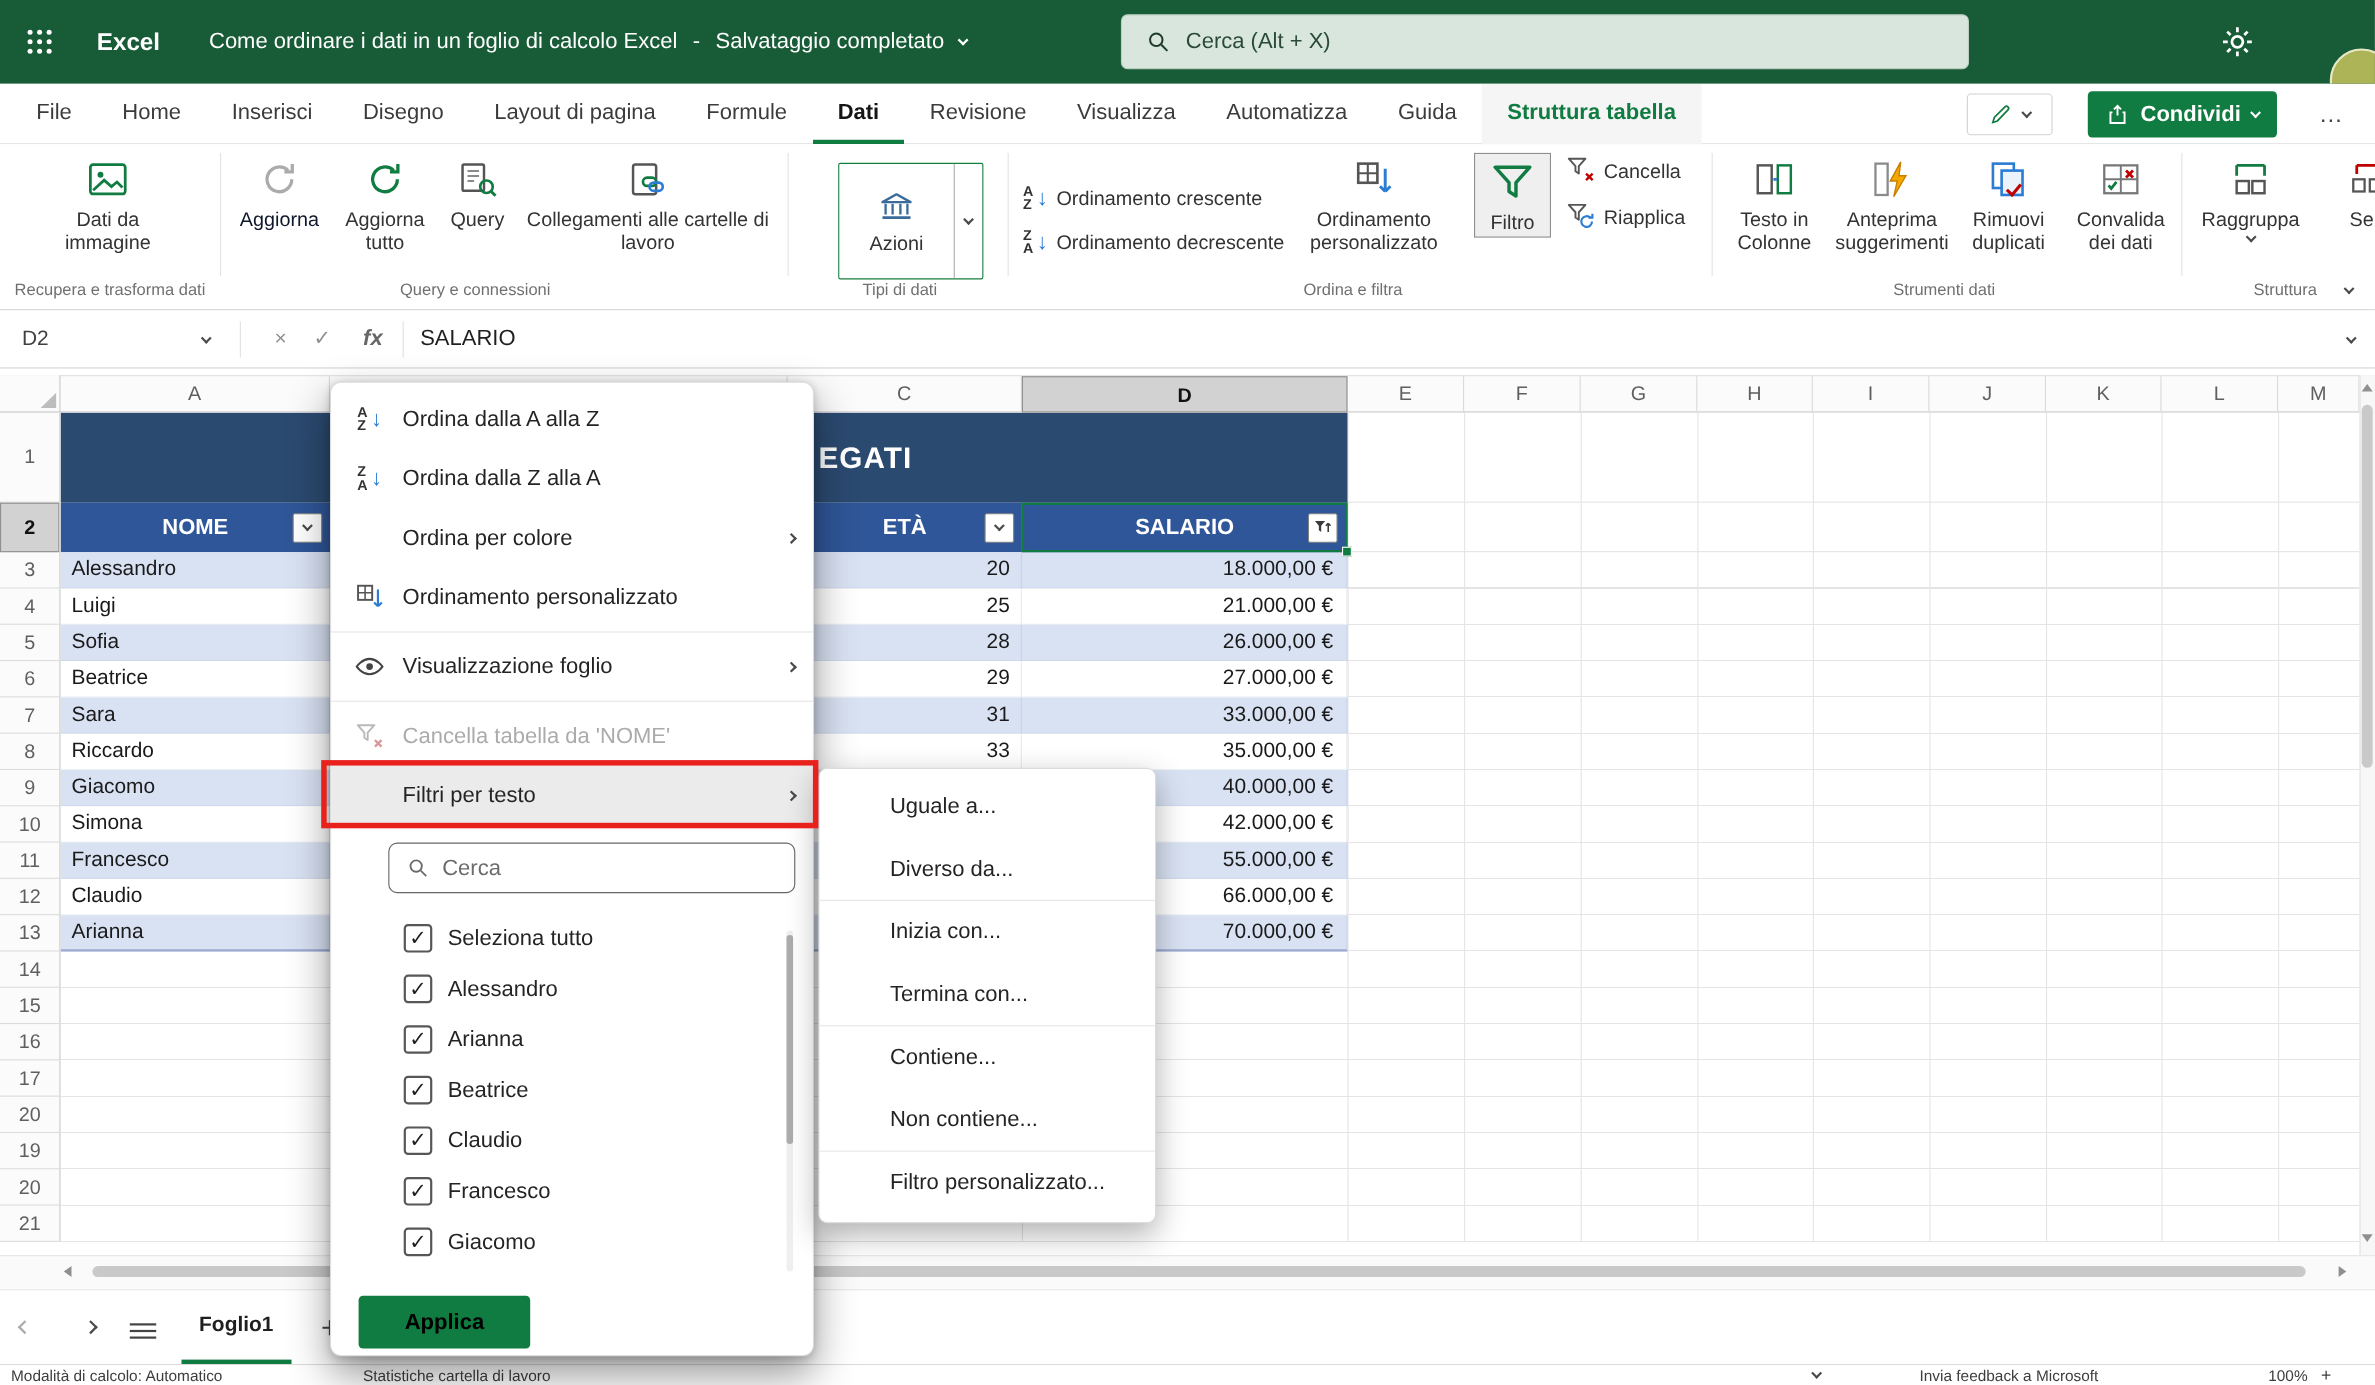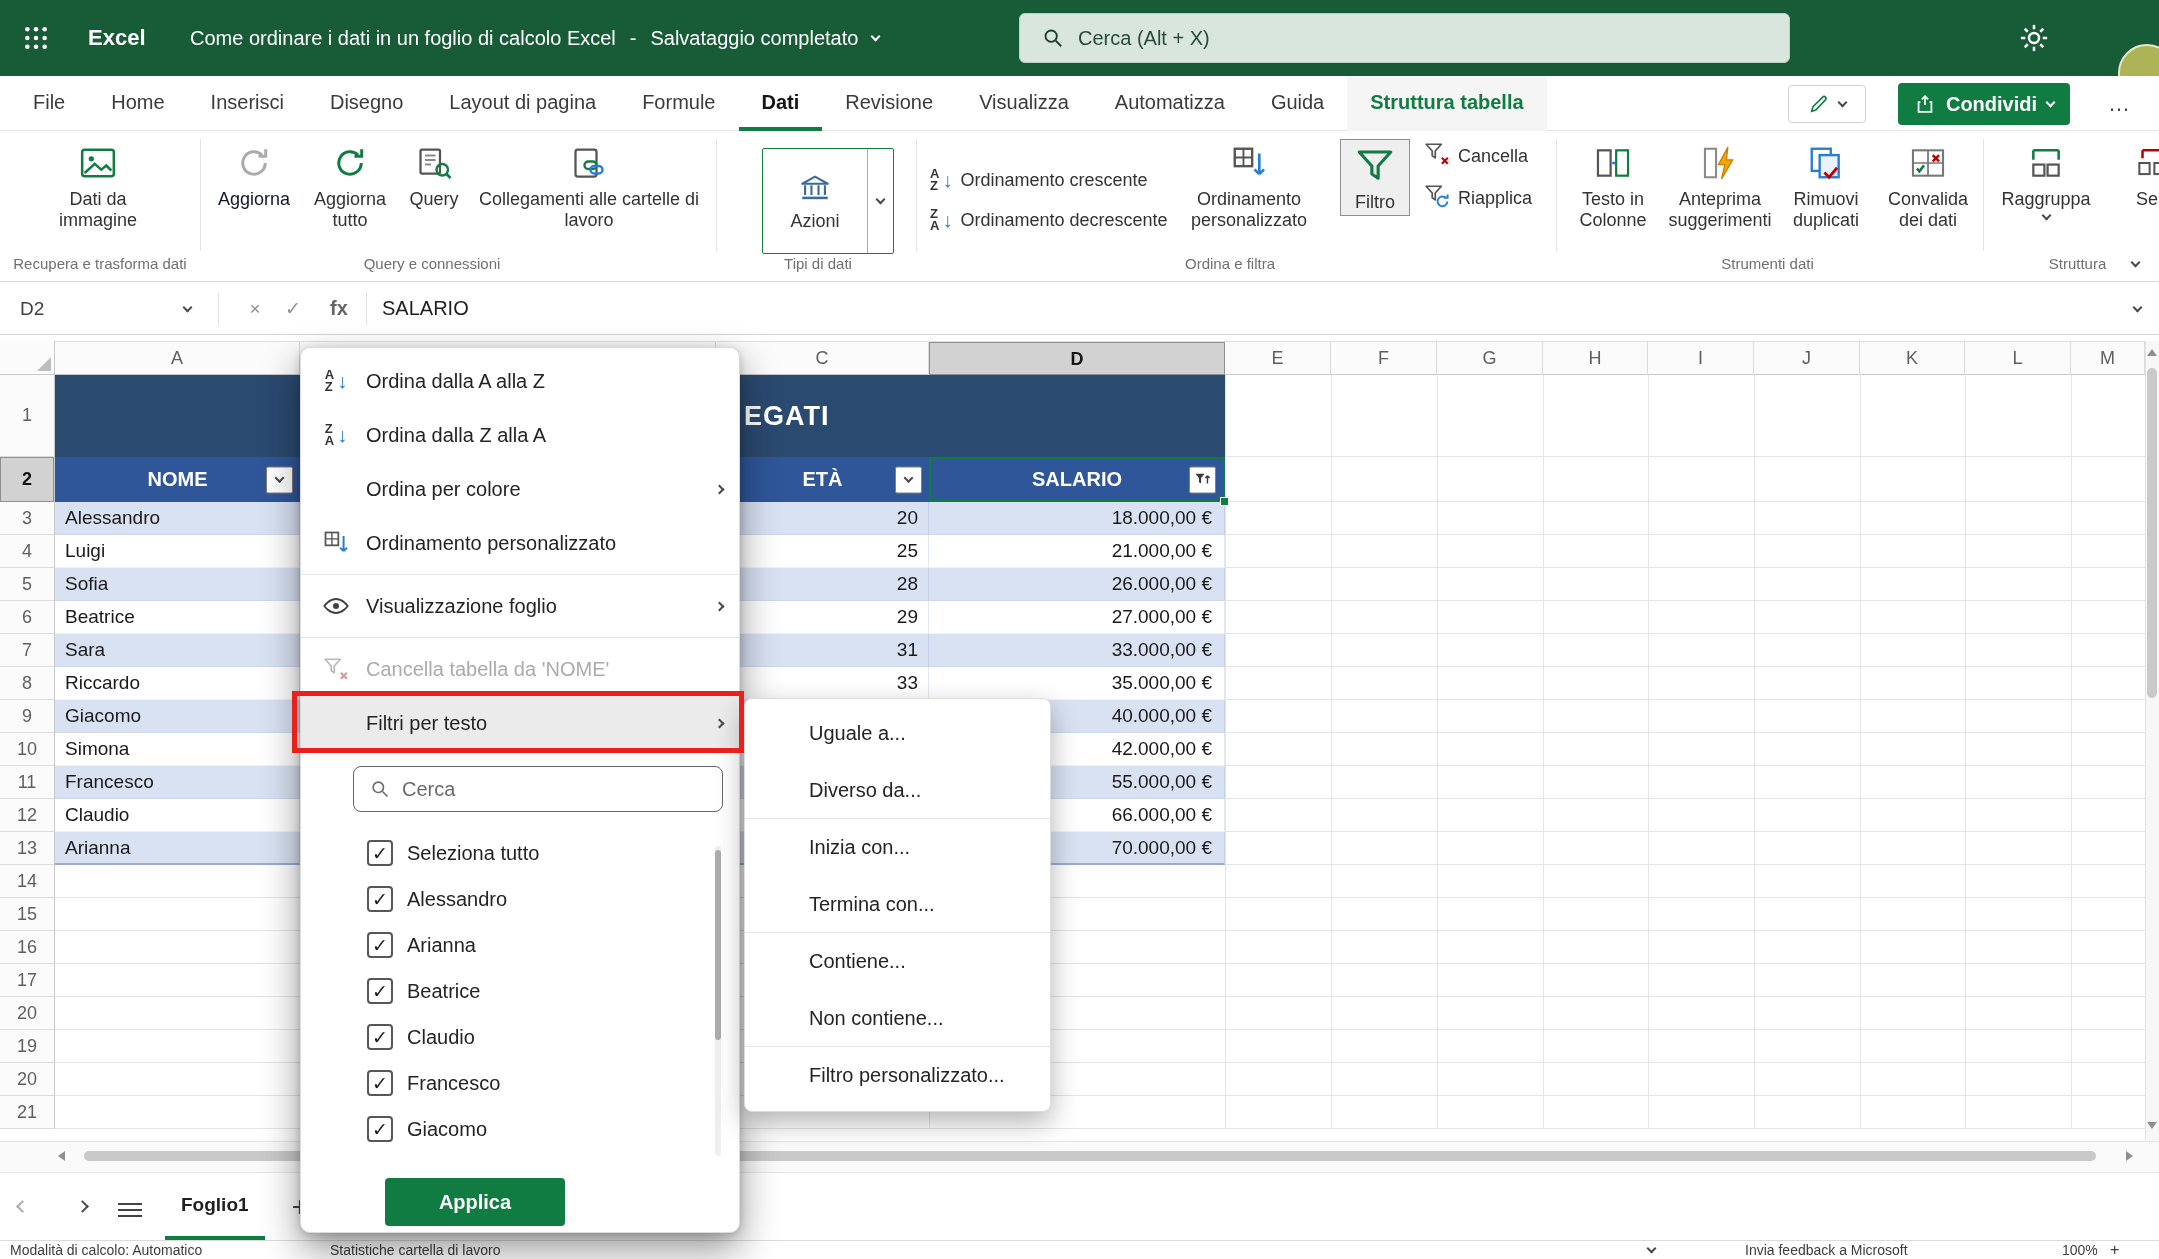--- a/index.html
+++ b/index.html
@@ -43,21 +43,21 @@
 .azioni-strip{width:26px;border-left:1px solid #ABABAB;display:flex;align-items:center;justify-content:center}
 .sorticon{display:flex;align-items:center;gap:3px}
 .sorticon .letters{display:flex;flex-direction:column;font-size:13px;line-height:12px;font-weight:700;color:#333}
 .sorticon .sarrow{font-size:20px;color:#2B7CD3;line-height:1}
 
 
 .fbar{position:absolute;left:0;top:282px;width:2159px;height:53px;background:#fff;border-bottom:1px solid #D4D4D4;z-index:17}
 .fb-name{position:absolute;left:20px;top:0;line-height:53px;font-size:19px;color:#404040;cursor:pointer}
 .fb-v{position:absolute;top:10px;height:33px;width:1px;background:#E2E2E2}
 .fb-btn{position:absolute;top:0;width:34px;line-height:53px;text-align:center;color:#909090;font-size:19px;cursor:pointer}
-.fb-fx{font-weight:700;color:#666;font-size:20px}
+.fb-fx{font-style:italic;font-weight:700;color:#666;font-size:20px}
 .fb-formula{position:absolute;left:382px;top:0;line-height:53px;font-size:20px;color:#1f1f1f;cursor:text}
 
 
 .colheaders{position:absolute;left:0;top:341px;width:2159px;height:34px;background:#FBFBFB;border-top:1px solid #E0E0E0;border-bottom:1px solid #C9C9C9;z-index:2}
 .corner{position:absolute;left:0;top:341px;width:55px;height:34px;background:#FBFBFB;border-right:1px solid #C9C9C9;border-bottom:1px solid #C9C9C9;z-index:3;cursor:pointer}
 .corner .tri{position:absolute;right:3px;bottom:3px;width:0;height:0;border-left:14px solid transparent;border-bottom:14px solid #BDBDBD}
 .col-h{position:absolute;top:0;height:33px;line-height:33px;text-align:center;font-size:18px;color:#5f5f5f;border-right:1px solid #DADADA;cursor:pointer}
 .col-h:nth-child(1){left:55px;width:245px}
 .col-h:nth-child(2){left:300px;width:416px}
 .col-h:nth-child(3){left:716px;width:213px}
@@ -137,21 +137,21 @@
 .fm-label{flex:1;white-space:nowrap}
 .fm-div{height:1px;background:#E5E5E5;margin:4px 0}
 .fm-search{margin:16px 20px 0 52px;width:370px;height:46px;border:1px solid #666;border-radius:8px;display:flex;align-items:center;gap:12px;padding-left:16px}
 .fm-search input{flex:1;border:none;outline:none;background:transparent;font-size:20px;color:#333;font-family:inherit}
 .fm-search input::placeholder{color:#6b6b6b;opacity:1}
 .fm-list{margin-top:18px}
 .chk-row{height:46px;display:flex;align-items:center;padding-left:66px;cursor:pointer}
 .cb{width:26px;height:26px;border:2px solid #575757;border-radius:4px;display:flex;align-items:center;justify-content:center;flex:0 0 auto;background:#fff}
 .cb.on::before{content:"✓";font-size:19px;color:#1c1c1c;line-height:1}
 .chk-label{margin-left:14px;font-size:20px;color:#242424}
-.fm-apply{margin:26px 0 0 84px;width:180px;height:48px;background:var(--accent,#107C41);color:#ffffff;font-size:20px;font-weight:600;border:none;border-radius:4px;display:flex;align-items:center;justify-content:center;cursor:pointer;font-family:inherit}
+.fm-apply{margin:26px 0 0 25px;width:156px;height:48px;background:var(--accent,#107C41);color:#000000;font-size:20px;font-weight:600;border:none;border-radius:4px;display:flex;align-items:center;justify-content:center;cursor:pointer;font-family:inherit}
 .fm-scroll{position:absolute;right:18px;top:498px;width:6px;height:310px;background:#EFEFEF;border-radius:3px;cursor:pointer}
 .fm-scroll::before{content:"";position:absolute;top:4px;left:0;width:6px;height:190px;background:#ADADAD;border-radius:3px}
 
 
 .submenu{position:absolute;left:744px;top:698px;width:307px;height:414px;background:#fff;border:1px solid #DCDCDC;border-radius:8px;box-shadow:0 10px 28px rgba(0,0,0,0.30);z-index:45;padding-top:6px;overflow:hidden}
 .sub-item{height:57px;line-height:57px;padding-left:64px;font-size:20px;color:#242424;cursor:pointer;white-space:nowrap}
 .sub-item:nth-child(2),.sub-item:nth-child(4),.sub-item:nth-child(6){border-bottom:1px solid #E5E5E5}
 
 
 .redbox{position:absolute;left:292px;top:691px;width:452px;height:62px;border:5px solid var(--annotation-red,#E8211D);z-index:50;pointer-events:none}

